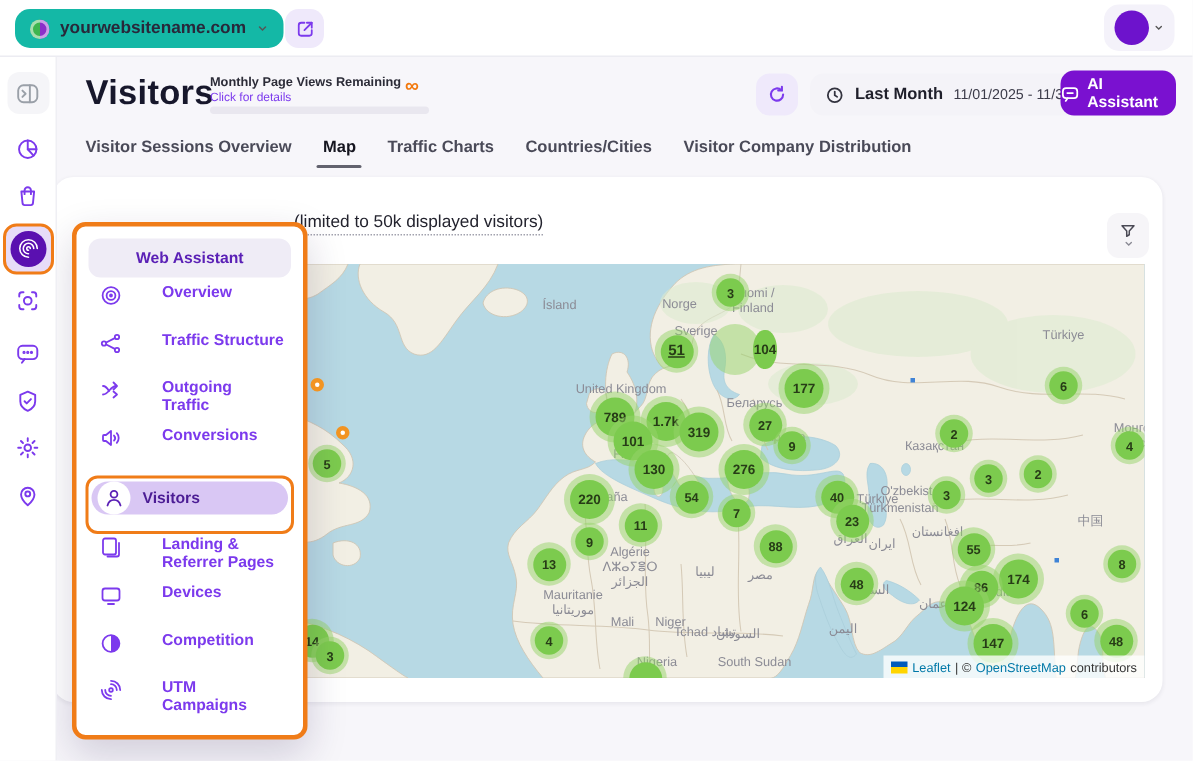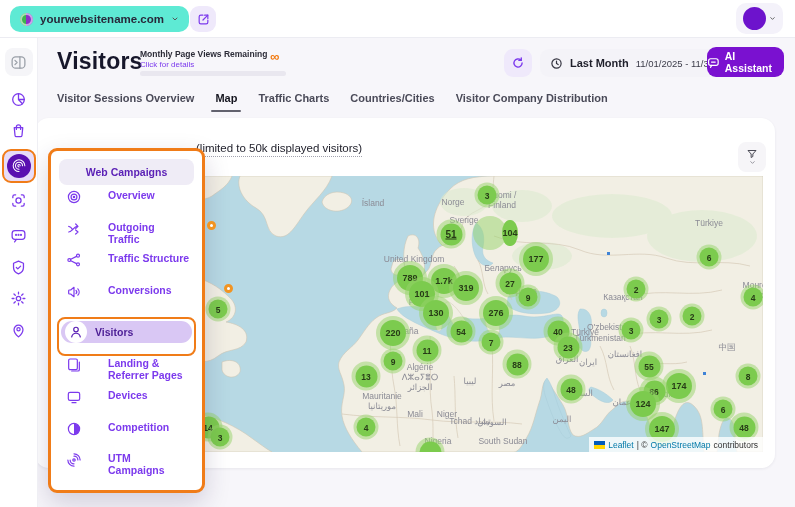--- a/index.html
+++ b/index.html
@@ -3,21 +3,21 @@
 <meta charset="utf-8">
 <style>
   * { margin:0; padding:0; box-sizing:border-box; }
   html,body { width:795px; height:507px; overflow:hidden;
     font-family:"Liberation Sans", sans-serif; background:#f7f6fa; }
 
   
   .topbar { position:absolute; left:0; top:0; width:795px; height:38px;
     background:#fff; border-bottom:1px solid #ececf2; z-index:40; }
   .site-pill { position:absolute; left:10px; top:6px; height:26px;
-    background:#5eead4; border-radius:10px; display:flex; align-items:center;
+    background:#14b8a6; border-radius:10px; display:flex; align-items:center;
     gap:7px; padding:0 10px; cursor:pointer; }
   .site-logo { width:13px; height:13px; border-radius:50%;
     background:linear-gradient(90deg,#3db54e 0 50%,#8b2fc9 50% 100%);
     box-shadow:inset 0 0 0 2px rgba(255,255,255,.55); }
   .site-pill .lbl { font-size:11.5px; font-weight:700; color:#28283a; }
   .chev { width:8px; height:8px; color:#555; }
   .ext-btn { position:absolute; left:190px; top:6px; width:26px; height:26px;
     background:#efe9fb; border-radius:9px; display:flex; align-items:center;
     justify-content:center; color:#7c3aed; cursor:pointer; }
   .avatar-box { position:absolute; left:736px; top:3px; width:47px; height:31px;
@@ -495,55 +495,55 @@
       <div class="maplabel" style="left: 311px; top: 266px;">South Sudan</div>
       <div class="maplabel" style="left: 246px; top: 266px;">Nigeria</div>
       <div class="maplabel" style="left: 535px; top: 172px;">中国</div>
       <div class="maplabel" style="left: 474px; top: 219px;">India</div>
       <div class="maplabel" style="left: 565px; top: 115px;">Монгол
 улс</div>
     </div>
 </div>
 
 <div class="menu">
-  <div class="menu-header">Web Campaigns</div>
+  <div class="menu-header">Web Assistant</div>
   <div class="menu-items" id="menuItems">
       <div class="menu-item">
         <span style="display: flex;">
           <svg viewBox="0 0 24 24" fill="none" stroke="currentColor" stroke-width="1.8" stroke-linecap="round" stroke-linejoin="round">
             <circle cx="12" cy="12" r="8.4"></circle>
             <circle cx="12" cy="12" r="4.4"></circle>
             <circle cx="12" cy="12" r="1" fill="currentColor"></circle>
           </svg>
         </span>
         <span class="mlabel">Overview</span>
+      </div>
+      <div class="menu-item">
+        <span style="display: flex;">
+          <svg viewBox="0 0 24 24" fill="none" stroke="currentColor" stroke-width="1.8" stroke-linecap="round" stroke-linejoin="round">
+            <circle cx="5" cy="12" r="2.2"></circle>
+            <circle cx="18" cy="5.5" r="2.2"></circle>
+            <circle cx="18" cy="18.5" r="2.2"></circle>
+            <path d="M7.2 11l8.6-4.4M7.2 13l8.6 4.4"></path>
+          </svg>
+        </span>
+        <span class="mlabel">Traffic Structure</span>
       </div>
       <div class="menu-item">
         <span style="display: flex;">
           <svg viewBox="0 0 24 24" fill="none" stroke="currentColor" stroke-width="1.8" stroke-linecap="round" stroke-linejoin="round">
             <path d="M4 16.5c5.5 0 7.5-8.5 13-8.5"></path>
             <path d="M14.5 4.5L18 8l-3.5 3.5"></path>
             <path d="M4 8c3 0 4.5 2.5 6 5"></path>
             <path d="M14.5 19.5L18 16.5 14.5 13.5"></path>
           </svg>
         </span>
         <span class="mlabel">Outgoing Traffic</span>
         <span class="spacer"></span>
         <span class="badge-dot"></span>
-      </div>
-      <div class="menu-item">
-        <span style="display: flex;">
-          <svg viewBox="0 0 24 24" fill="none" stroke="currentColor" stroke-width="1.8" stroke-linecap="round" stroke-linejoin="round">
-            <circle cx="5" cy="12" r="2.2"></circle>
-            <circle cx="18" cy="5.5" r="2.2"></circle>
-            <circle cx="18" cy="18.5" r="2.2"></circle>
-            <path d="M7.2 11l8.6-4.4M7.2 13l8.6 4.4"></path>
-          </svg>
-        </span>
-        <span class="mlabel">Traffic Structure</span>
       </div>
       <div class="menu-item">
         <span style="display: flex;">
           <svg viewBox="0 0 24 24" fill="none" stroke="currentColor" stroke-width="1.8" stroke-linecap="round" stroke-linejoin="round">
             <path d="M4 10v4a1 1 0 0 0 1 1h2l5 4V5L7 9H5a1 1 0 0 0-1 1z"></path>
             <path d="M15 9.5a3.6 3.6 0 0 1 0 5M17.8 7.2a7 7 0 0 1 0 9.6"></path>
           </svg>
         </span>
         <span class="mlabel">Conversions</span>
         <span class="spacer"></span>

